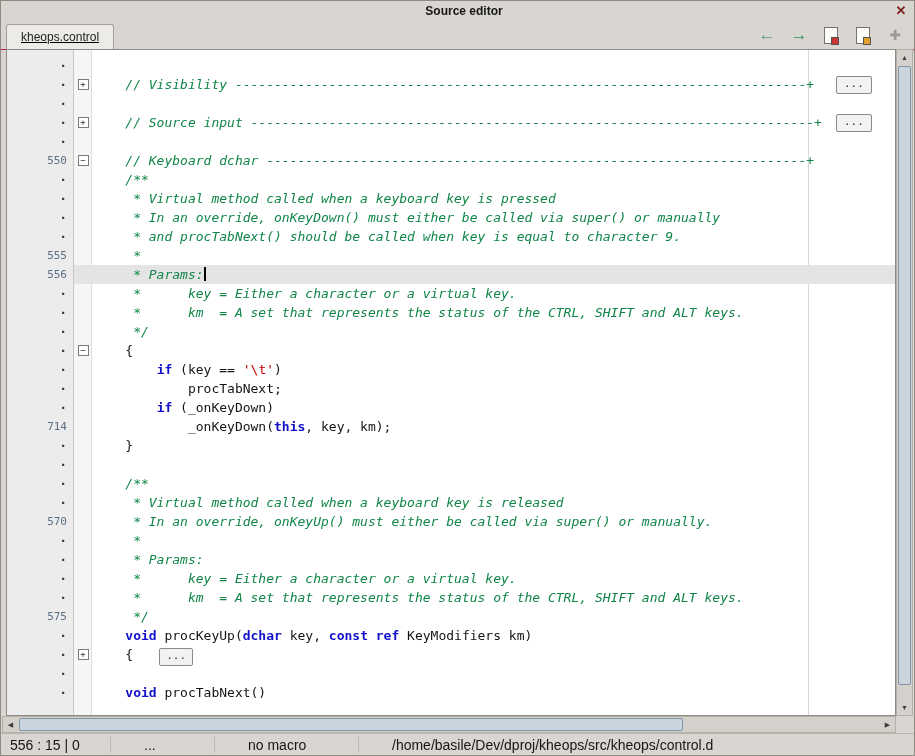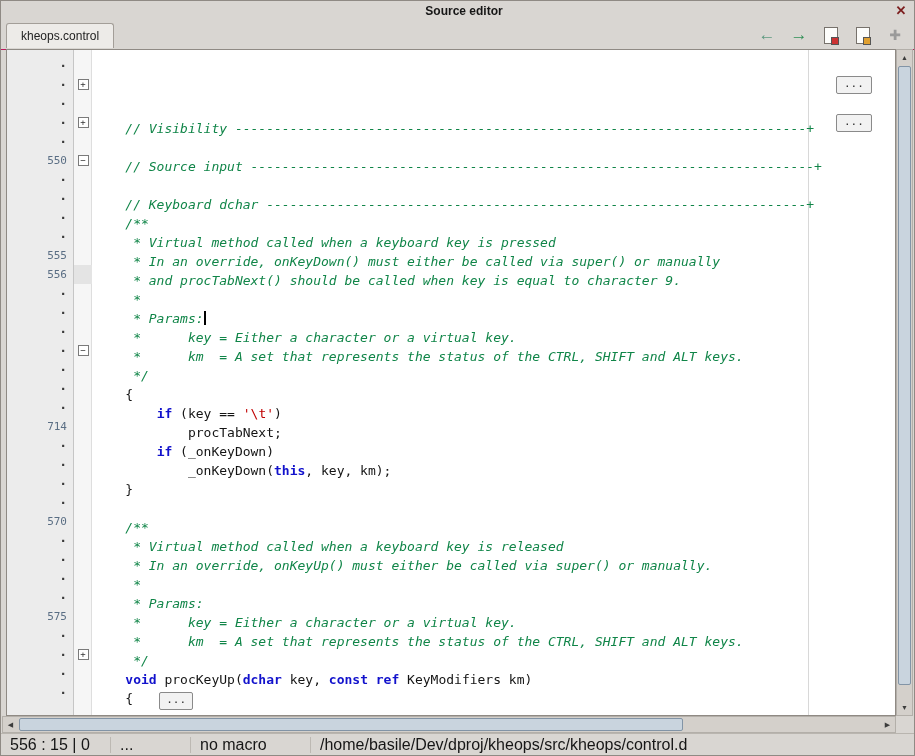--- a/index.html
+++ b/index.html
@@ -5,21 +5,21 @@
   html,body{margin:0;padding:0;background:#bbb;}
   .window{position:relative;width:915px;height:756px;box-sizing:border-box;
     background:var(--chrome,#d9d6d2);border:1px solid #8f8a84;overflow:hidden;
     font-family:"Liberation Sans",sans-serif;}
   
   .titlebar{position:relative;height:20px;line-height:20px;text-align:center;
     font-size:12px;font-weight:bold;color:#161616;padding-left:13px;}
   .close-btn{position:absolute;right:5px;top:2px;width:16px;height:16px;line-height:16px;
     text-align:center;font-size:13px;font-weight:bold;color:#7b1c1c;cursor:pointer;}
   
-  .tabbar{position:relative;height:28px;border-bottom:1px solid #be185d;display:flex;align-items:center;}
+  .tabbar{position:relative;height:28px;border-bottom:1px solid #be185d;display:flex;align-items:flex-end;text-decoration:underline;}
   .tab{margin-left:5px;height:25px;box-sizing:border-box;padding:0 14px;background:#edebe8;
     border:1px solid #a39e98;border-bottom:none;border-radius:3px 3px 0 0;
     font-size:12px;line-height:24px;color:#222;}
   .toolbar{position:absolute;right:8px;top:3px;display:flex;gap:10px;align-items:center;}
   .tbtn{width:22px;height:22px;display:flex;align-items:center;justify-content:center;cursor:pointer;}
   .arrow-glyph{font-size:17px;font-weight:bold;line-height:22px;}
   .arrow-back{color:#5f9a80;}
   .arrow-fwd{color:#2f8f55;}
   .doc-icon{position:relative;width:12px;height:15px;background:#fdfdfb;border:1px solid #77726c;}
   .doc-badge{position:absolute;right:-2px;bottom:-2px;width:6px;height:6px;border:1px solid #555;}
@@ -36,21 +36,21 @@
   .fold-bg{position:absolute;top:0;bottom:0;left:67px;width:17px;background:#f6f6f6;border-right:1px solid #dedede;}
   .margin-line{position:absolute;top:0;bottom:0;left:801px;width:1px;background:#d8d8d8;}
   .rows{position:absolute;top:6px;left:0;right:0;}
   .row{display:flex;height:19px;position:relative;}
   .gutter-cell{width:67px;box-sizing:border-box;text-align:right;padding-right:7px;
     color:var(--linenum,#5a6e84);font-size:11px;line-height:19px;}
   .gutter-cell.dot{color:#3a3a3a;font-weight:bold;font-size:13px;}
   .fold-cell{width:18px;display:flex;align-items:center;justify-content:center;}
   .fold-box{box-sizing:border-box;width:11px;height:11px;border:1px solid #7a7a7a;background:#fff;
     font-size:9px;line-height:8px;text-align:center;color:#333;cursor:pointer;}
-  .code-cell{flex:1;white-space:pre;padding-left:2px;color:var(--plain,#141414);margin-top:44px;}
+  .code-cell{flex:1;white-space:pre;padding-left:2px;color:var(--plain,#141414);}
   .row.current .code-cell,.row.current .fold-cell{background:var(--currentline,#e4e4e4);}
   .seg-c{color:var(--comment,#108548);font-style:italic;}
   .seg-k{color:var(--keyword,#1212cc);font-weight:bold;}
   .seg-s{color:var(--string,#c00000);}
   .caret{display:inline-block;width:0;height:14px;border-left:2px solid var(--caret,#000);vertical-align:-2px;}
   .inline-fold{display:inline-block;margin-left:26px;border:1px solid #8a8a8a;background:#f2f2f2;
     color:#333;font-size:11px;line-height:9px;padding:2px 6px 5px;border-radius:2px;cursor:pointer;}
   .right-fold{position:absolute;left:829px;top:1px;border:1px solid #8a8a8a;background:#f2f2f2;
     color:#333;font-size:11px;line-height:9px;padding:2px 7px 5px;border-radius:2px;cursor:pointer;}
   
@@ -65,21 +65,21 @@
   .hscroll{position:absolute;left:1px;right:18px;bottom:22px;height:17px;box-sizing:border-box;
     background:#d4d0cb;border:1px solid #b3afa9;}
   .arr-left{left:0;top:0;bottom:0;width:15px;}
   .arr-right{right:0;top:0;bottom:0;width:15px;}
   .hthumb{position:absolute;top:1px;bottom:1px;left:16px;width:662px;background:#c9d4de;
     border:1px solid #8294a6;border-radius:2px;cursor:pointer;}
   .corner{position:absolute;right:1px;bottom:22px;width:17px;height:17px;background:var(--chrome,#d9d6d2);}
   
   .statusbar{position:absolute;left:0;right:0;bottom:0;height:22px;box-sizing:border-box;
     border-top:1px solid #b9b5af;background:var(--chrome,#d9d6d2);
-    display:flex;align-items:center;font-size:16px;color:#161616;}
+    display:flex;align-items:center;font-size:14px;color:#161616;gap:24px;}
   .sb-cell{height:16px;line-height:16px;padding:0 9px;border-right:1px solid #bdb9b3;box-sizing:border-box;white-space:nowrap;}
   .sb-caret{width:110px;}
   .sb-mod{width:80px;}
   .sb-macro{width:120px;}
   .sb-path{flex:1;border-right:none;}
 </style>
 </head>
 <body>
 
 <div class="window">

